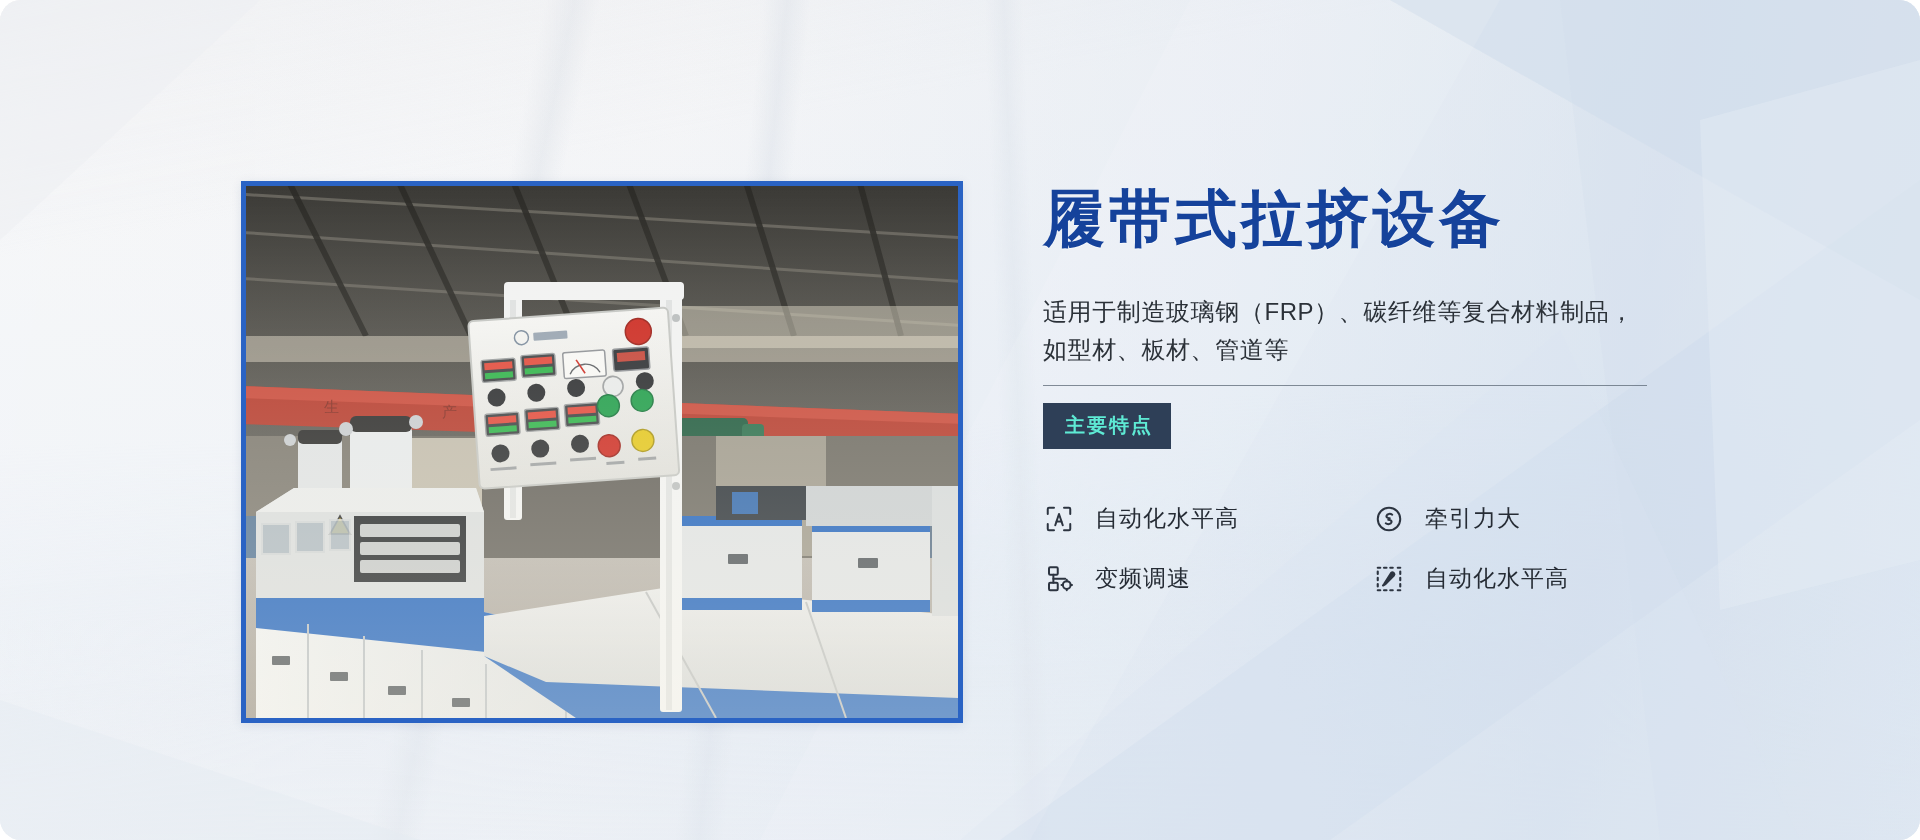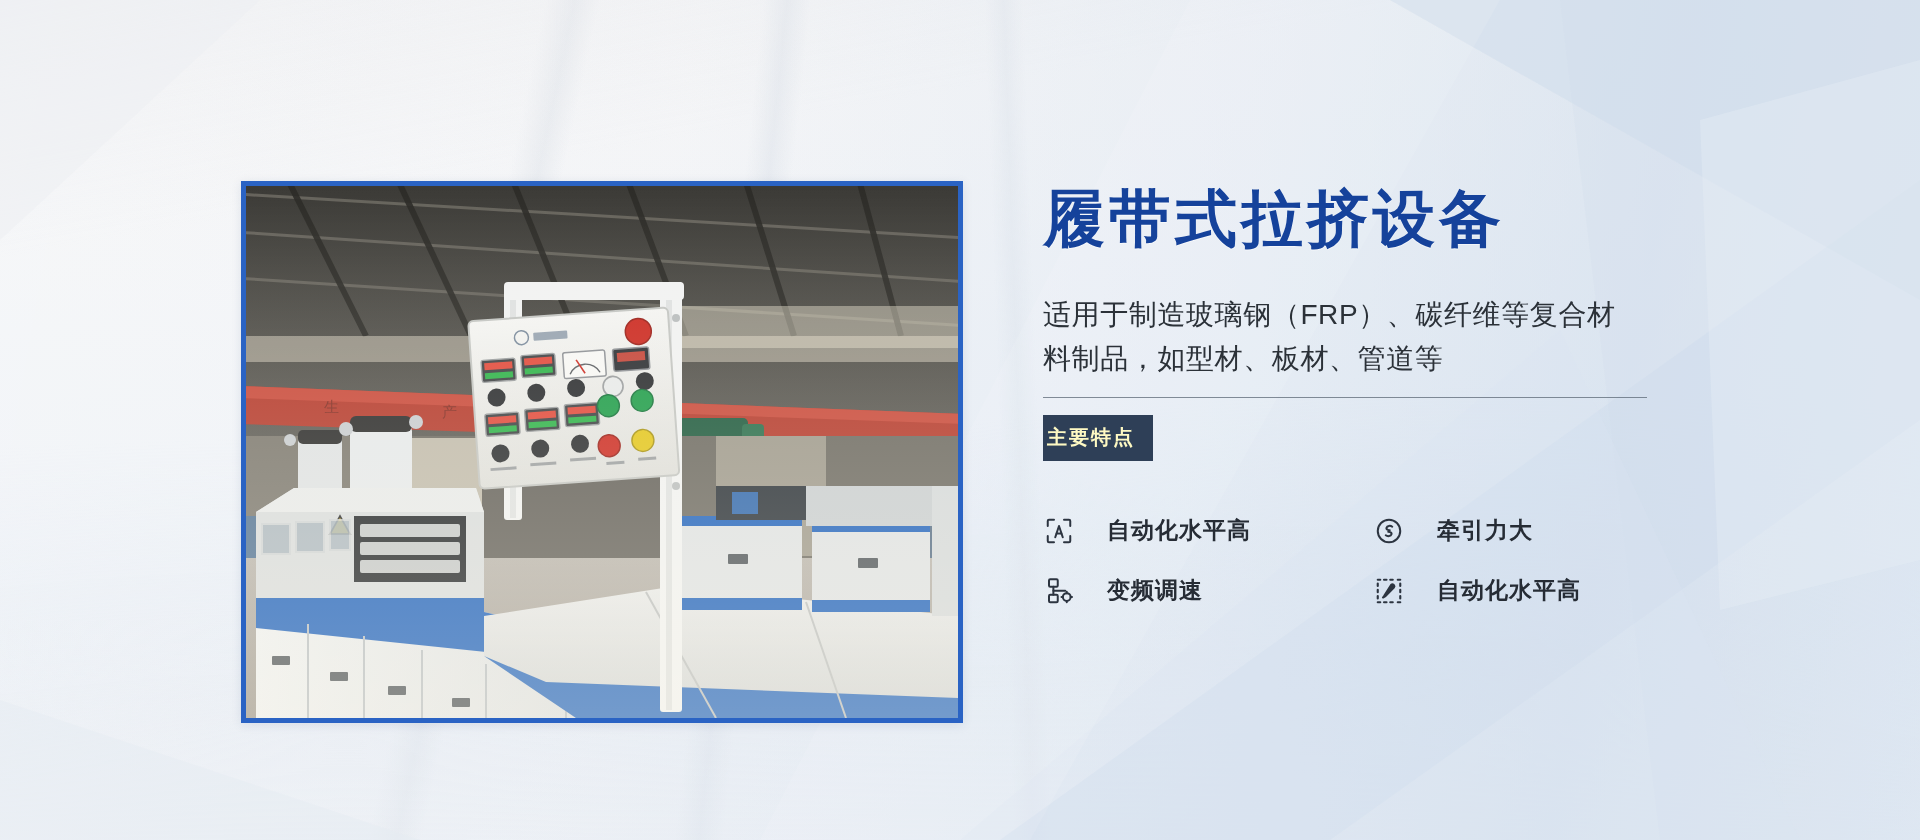--- a/index.html
+++ b/index.html
@@ -10,20 +10,21 @@
     overflow: hidden;
     font-family: "Liberation Sans", "DejaVu Sans", sans-serif;
   }
 
   #banner {
     position: relative;
     width: 1920px;
     height: 840px;
     background: #f2f4f7;
     overflow: hidden;
+    border-radius: 21px;
   }
 
   
   .bg-layer { position: absolute; inset: 0; }
 
   .bg-base {
     background:
       linear-gradient(176deg, #f7f6f6 0%, #f2f4f7 34%, #eef2f7 62%, #f4f6f9 100%);
   }
 
@@ -88,59 +89,58 @@
     line-height: 1.08;
     font-weight: 700;
     color: #15429b;
     letter-spacing: 4px;
     white-space: nowrap;
     text-shadow: 0 1px 0 rgba(255,255,255,.55);
   }
 
   .desc {
     margin-top: 40px;
-    font-size: 28px;
+    font-size: 24px;
     line-height: 1.58;
     color: #2b3138;
     letter-spacing: .6px;
     max-width: 600px;
   }
 
   .divider {
     margin-top: 16px;
     width: 604px;
     height: 1px;
     background: #5c6876;
     opacity: .75;
   }
 
   .badge-row { margin-top: 17px; }
   .badge {
     display: inline-block;
     background: #2e3f57;
-    color: #fef9c3;
+    color: #5eead4;
     font-size: 20px;
     font-weight: 700;
     letter-spacing: 2px;
-    padding: 9px 18px 10px 4px;
+    padding: 9px 18px 10px 22px;
   }
 
   
   .features {
     margin-top: 40px;
     display: grid;
     grid-template-columns: 330px 330px;
     grid-auto-rows: 60px;
     align-items: center;
   }
   .feature {
     display: flex;
     align-items: flex-start;
-    gap: 32px;
-    font-weight: bold;
+    gap: 20px;
   }
   .feature .ficon {
     width: 32px; height: 32px;
     flex: 0 0 32px;
     display: flex; align-items: center; justify-content: center;
     color: #2c3440;
   }
   .feature .ficon svg { display: block; }
   .feature .flabel {
     font-size: 23px;

